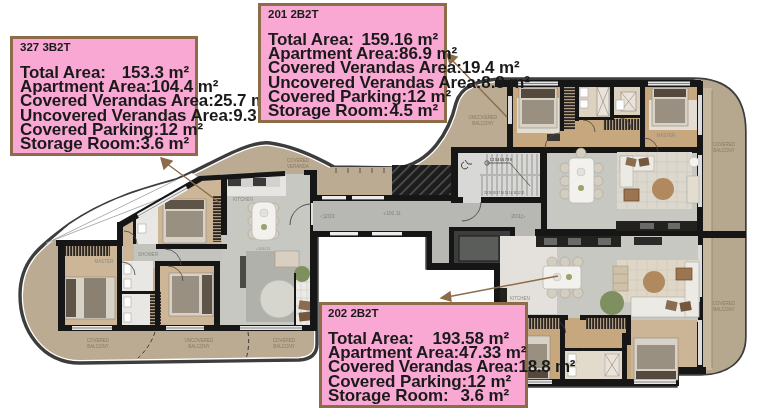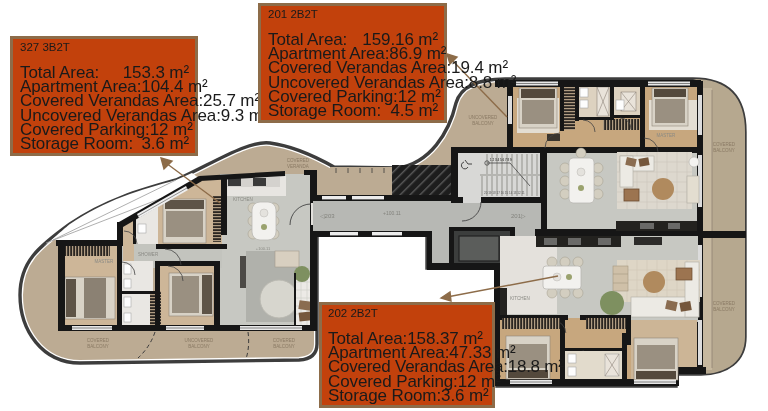--- a/index.html
+++ b/index.html
@@ -1,20 +1,20 @@
 <!DOCTYPE html>
 <html><head>
 <meta charset="utf-8">
 <style>
   html,body{margin:0;padding:0;background:#fff;}
   #page{position:relative;width:768px;height:411px;overflow:hidden;background:#fff;
         font-family:"Liberation Sans",sans-serif;}
   svg{position:absolute;left:0;top:0;}
-  .ibox{position:absolute;background:#c2410c;border:3px solid #8d6c49;box-sizing:border-box;
-        color:#1a1a1a;font-weight:normal;}
+  .ibox{position:absolute;background:#f9a8d4;border:3px solid #8d6c49;box-sizing:border-box;
+        color:#1a1a1a;font-weight:bold;}
   .ibox .title{font-size:11.5px;}
   .ibox .row{display:flex;justify-content:space-between;font-size:17px;line-height:14.2px;white-space:nowrap;letter-spacing:-0.1px;}
 </style>
 </head>
 <body>
 <div id="page">
 <svg width="768" height="411" viewBox="0 0 768 411">
 <defs>
   <pattern id="closetV" width="3" height="6" patternUnits="userSpaceOnUse">
     <rect width="3" height="6" fill="#2b2622"></rect>
@@ -655,26 +655,26 @@
   <div class="row">
         <span>Covered Parking:</span>
         <span>12 m²</span>
       </div>
   <div class="row">
         <span>Storage Room:</span>
         <span>4.5 m²</span>
       </div>
 </div>
 
-<div class="ibox" style="left:319px;top:302px;width:176px;height:106px;padding:2px 16px 0 6px;">
+<div class="ibox" style="left:319px;top:302px;width:209px;height:106px;padding:2px 16px 0 6px;">
   <div class="title">202 2B2T</div>
   <div style="height:13px"></div>
   <div class="row">
         <span>Total Area:</span>
-        <span>158.37 m²</span>
+        <span>193.58 m²</span>
       </div>
   <div class="row">
         <span>Apartment Area:</span>
         <span>47.33 m²</span>
       </div>
   <div class="row" style="letter-spacing:-0.25px">
         <span>Covered Verandas Area:</span>
         <span>18.8 m²</span>
       </div>
   <div class="row">

